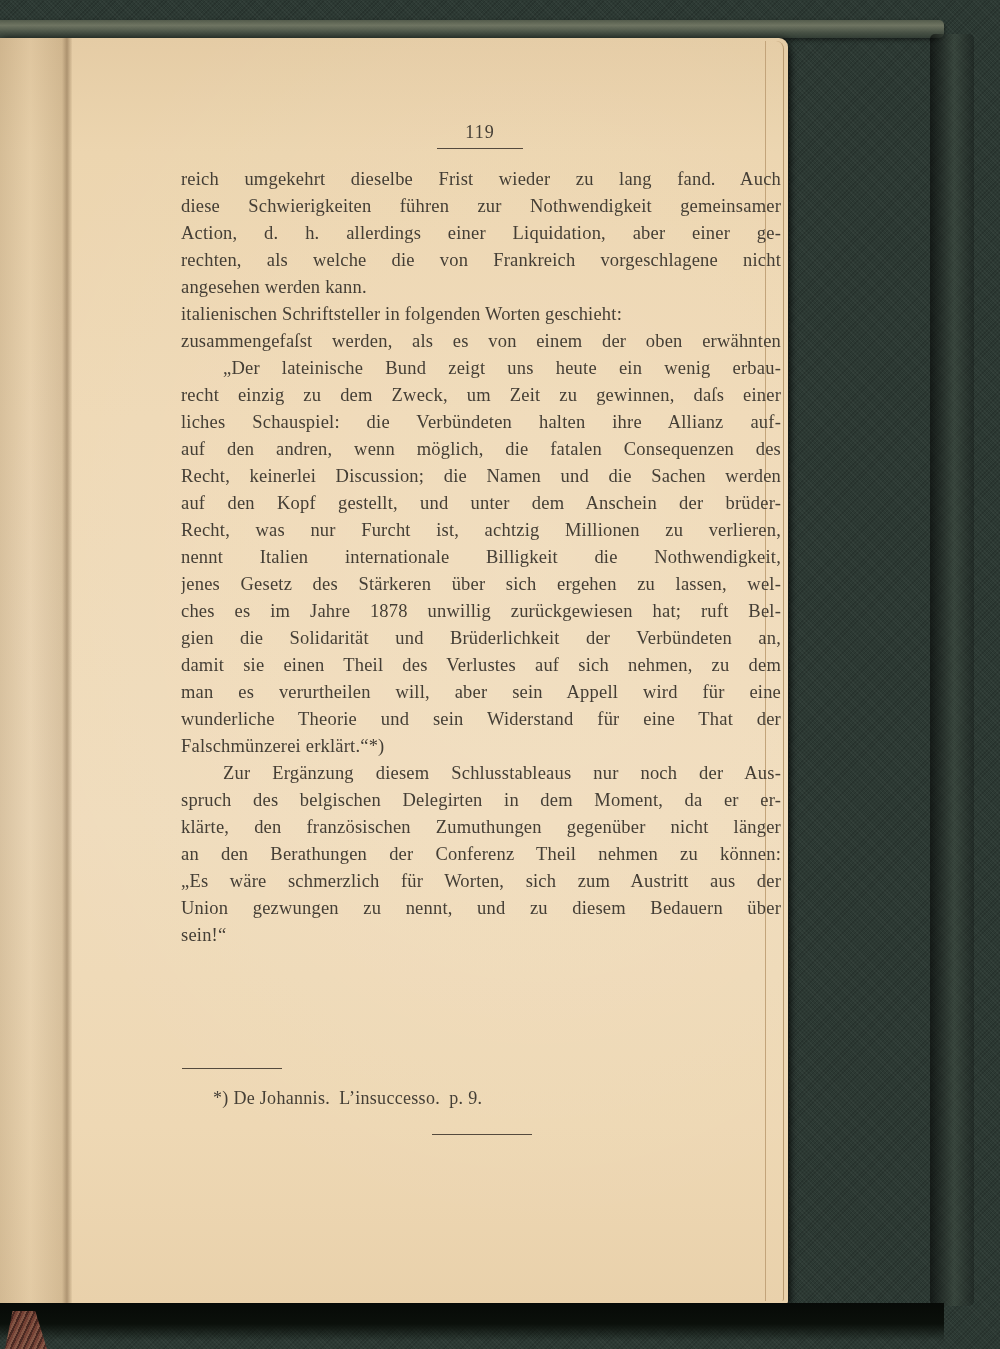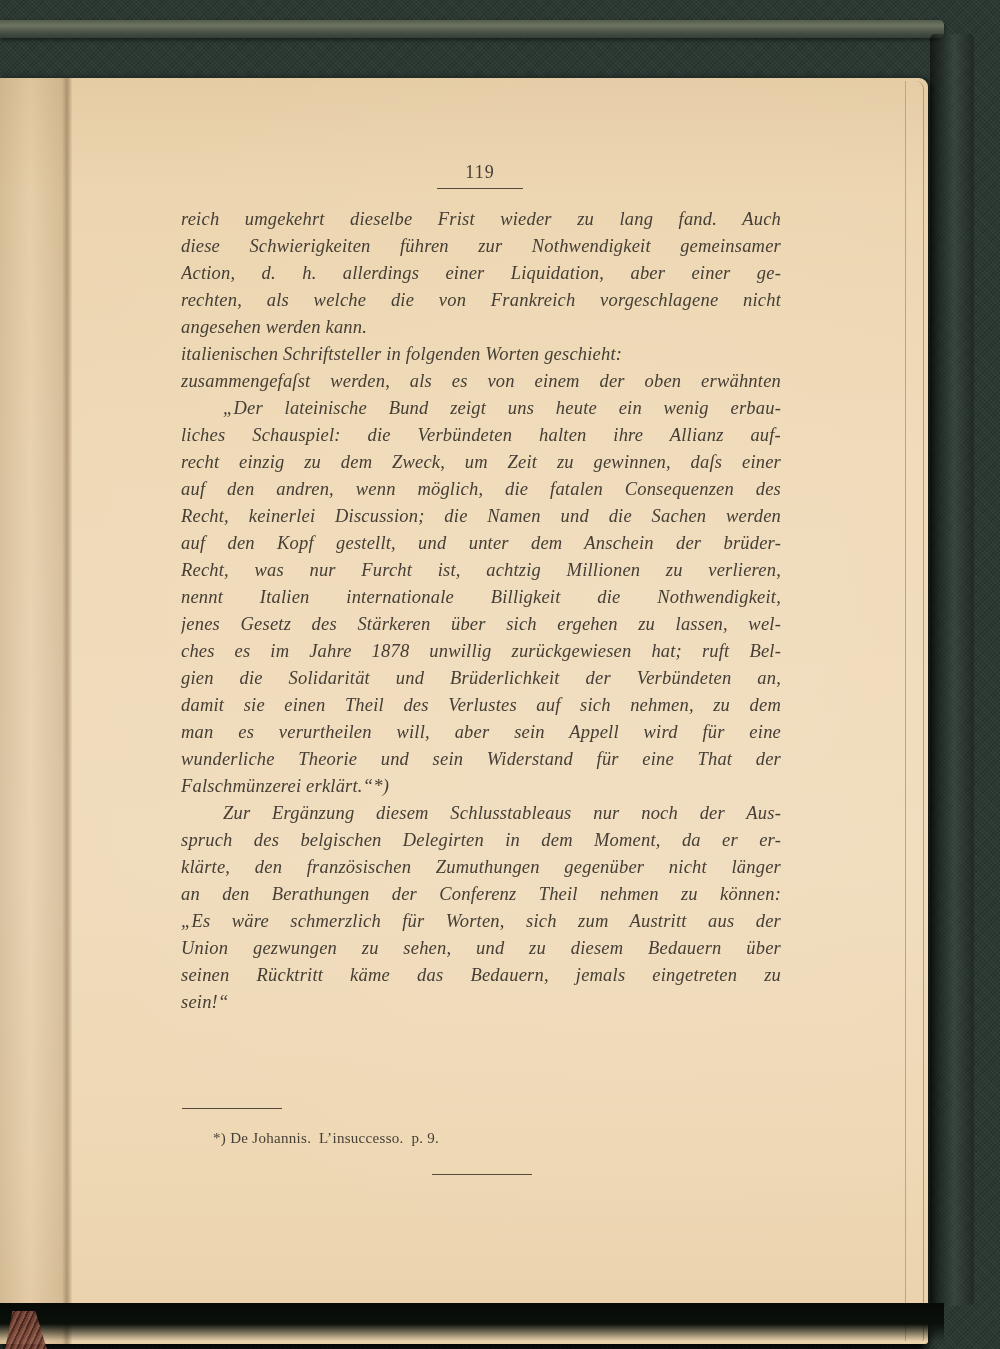--- a/index.html
+++ b/index.html
@@ -25,27 +25,26 @@
     opacity:.9;
   }
   
   .right-strip{
     position:absolute;left:930px;top:34px;width:44px;height:1272px;
     background:linear-gradient(90deg, rgba(0,0,0,.55) 0%, rgba(72,86,74,.40) 55%, rgba(0,0,0,.25) 100%);
     border-radius:5px;
   }
   
   .page{
-    position:absolute;left:0;top:38px;width:928px;height:1266px;
+    position:absolute;left:0;top:38px;width:788px;height:1266px;
     background:
       radial-gradient(120% 90% at 68% 42%, rgba(255,255,255,.10), transparent 60%),
       linear-gradient(180deg,#e5cca5 0%,#ecd5af 9%,#efd9b6 30%,#f0dcbc 62%,#eed8b4 86%,#e9d1ab 100%);
     border-radius:0 9px 3px 0;
     box-shadow:0 12px 10px -2px rgba(0,0,0,.85), 3px 0 6px rgba(0,0,0,.5);
-    margin-top:40px;
   }
   
   .page-edges{
     position:absolute;top:3px;right:4px;bottom:3px;width:17px;
     border-left:1px solid #c3a47a;border-right:1px solid #b89a70;
     border-radius:0 8px 2px 0;
   }
   
   .gutter{
     position:absolute;left:0;top:0;width:72px;height:100%;
@@ -73,32 +72,31 @@
     position:absolute;left:180px;top:84px;width:600px;text-align:center;
     color:#453f36;font-size:18px;letter-spacing:1px;
   }
   .pagenum-box{
     display:inline-block;padding:0 28px 5px;border-bottom:1.6px solid #544a3e;
   }
   .bodytext{
     position:absolute;left:181px;top:128px;width:600px;
     font-size:18.5px;line-height:27px;color:#443e35;
     letter-spacing:.2px;
-    font-style:italic;
   }
   .line{height:27px;overflow:hidden;white-space:normal;}
   .line.just{text-align:justify;text-align-last:justify;}
   .line.ind{text-indent:42px;}
   .footnote-rule{
     position:absolute;left:182px;top:1030px;width:100px;
     border-top:1.6px solid #544a3e;
   }
   .footnote{
     position:absolute;left:181px;top:1048px;width:600px;
-    font-size:15px;line-height:24px;color:#453f36;
+    font-size:18px;line-height:24px;color:#453f36;
     text-indent:32px;letter-spacing:.3px;
   }
   .end-rule{
     position:absolute;left:432px;top:1096px;width:100px;
     border-top:1.6px solid #544a3e;
   }
 </style>
 </head>
 <body>
 
@@ -116,41 +114,40 @@
 
     <div class="bodytext">
         <div class="line just">reich umgekehrt dieselbe Frist wieder zu lang fand. Auch</div>
         <div class="line just">diese Schwierigkeiten führen zur Nothwendigkeit gemeinsamer</div>
         <div class="line just">Action, d. h. allerdings einer Liquidation, aber einer ge-</div>
         <div class="line just">rechten, als welche die von Frankreich vorgeschlagene nicht</div>
         <div class="line">angesehen werden kann.</div>
         <div class="line">italienischen Schriftsteller in folgenden Worten geschieht:</div>
         <div class="line just">zusammengefaſst werden, als es von einem der oben erwähnten</div>
         <div class="line just ind">„Der lateinische Bund zeigt uns heute ein wenig erbau-</div>
+        <div class="line just">recht einzig zu dem Zweck, um Zeit zu gewinnen, daſs einer</div>
         <div class="line just">liches Schauspiel: die Verbündeten halten ihre Allianz auf-</div>
-        <div class="line just">recht einzig zu dem Zweck, um Zeit zu gewinnen, daſs einer</div>
         <div class="line just">auf den andren, wenn möglich, die fatalen Consequenzen des</div>
         <div class="line just">Recht, keinerlei Discussion; die Namen und die Sachen werden</div>
         <div class="line just">auf den Kopf gestellt, und unter dem Anschein der brüder-</div>
         <div class="line just">Recht, was nur Furcht ist, achtzig Millionen zu verlieren,</div>
         <div class="line just">nennt Italien internationale Billigkeit die Nothwendigkeit,</div>
         <div class="line just">jenes Gesetz des Stärkeren über sich ergehen zu lassen, wel-</div>
         <div class="line just">ches es im Jahre 1878 unwillig zurückgewiesen hat; ruft Bel-</div>
         <div class="line just">gien die Solidarität und Brüderlichkeit der Verbündeten an,</div>
         <div class="line just">damit sie einen Theil des Verlustes auf sich nehmen, zu dem</div>
         <div class="line just">man es verurtheilen will, aber sein Appell wird für eine</div>
         <div class="line just">wunderliche Theorie und sein Widerstand für eine That der</div>
         <div class="line">Falschmünzerei erklärt.“*)</div>
         <div class="line just ind">Zur Ergänzung diesem Schlusstableaus nur noch der Aus-</div>
         <div class="line just">spruch des belgischen Delegirten in dem Moment, da er er-</div>
         <div class="line just">klärte, den französischen Zumuthungen gegenüber nicht länger</div>
         <div class="line just">an den Berathungen der Conferenz Theil nehmen zu können:</div>
         <div class="line just">„Es wäre schmerzlich für Worten, sich zum Austritt aus der</div>
-        <div class="line just">Union gezwungen zu sehen, und zu diesem Bedauern über</div>
-        <div class="line just">seinen Rücktritt käme das Bedauern, jemals eingetreten zu</div>
+        <div class="line just">Union gezwungen zu nennt, und zu diesem Bedauern über</div>
         <div class="line">sein!“</div>
       </div>
 
     <div class="footnote-rule"></div>
     <div class="footnote">*) De Johannis. L’insuccesso. p. 9.</div>
     <div class="end-rule"></div>
   </div>
 
   <div class="under-shadow"></div>
   <div class="ribbon"></div>

